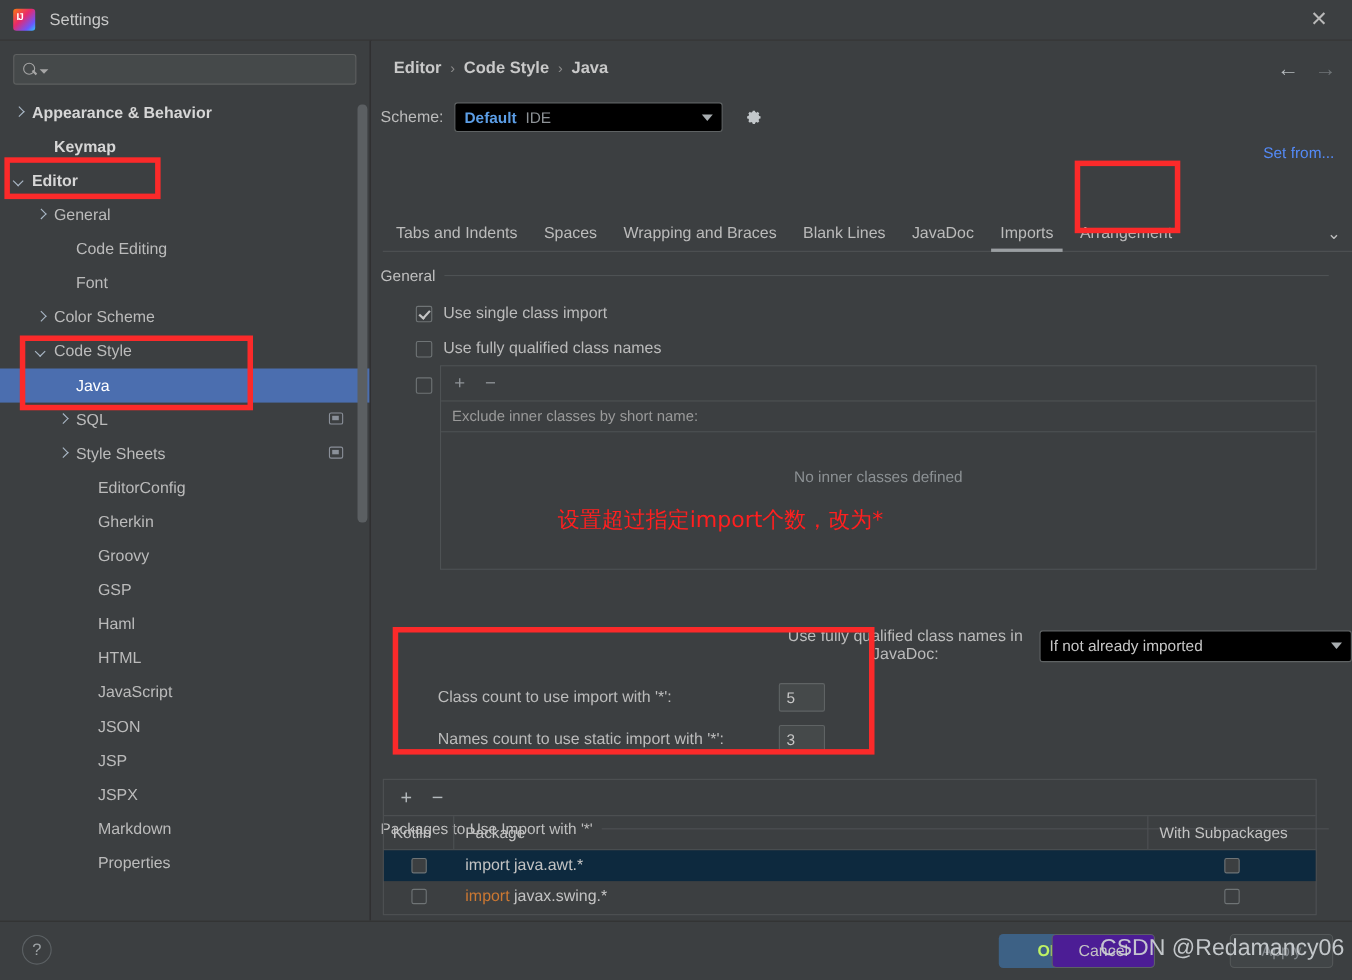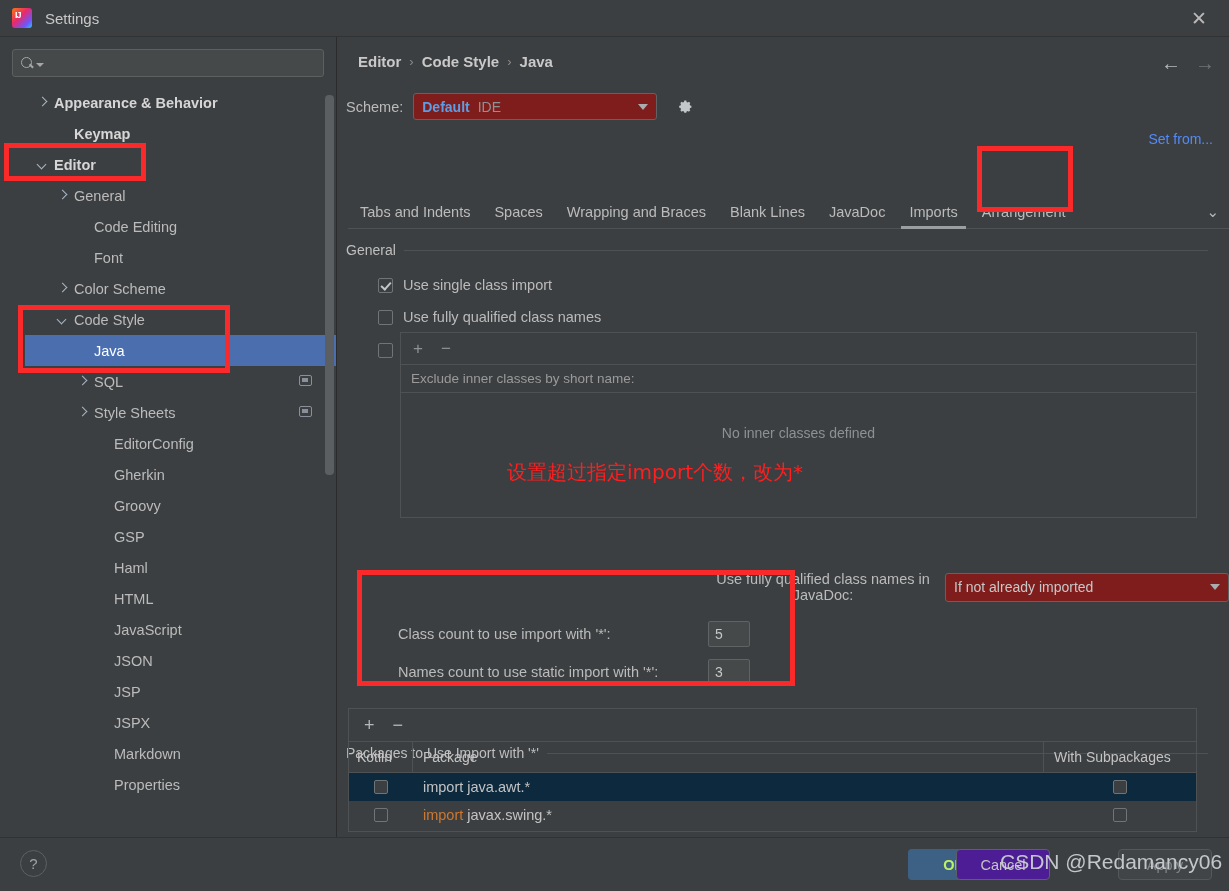--- a/index.html
+++ b/index.html
@@ -61,21 +61,21 @@
     width: 0; height: 0; margin-left: 2px; margin-top: 4px;
     border-left: 4px solid transparent; border-right: 4px solid transparent;
     border-top: 4px solid #a6a6a6; flex: none;
   }
   .search-input {
     background: transparent; border: none; outline: none;
     color: #bbb; font-size: 13px; flex: 1; margin-left: 5px;
     font-family: "Liberation Sans", sans-serif;
   }
 
-  .tree { position: relative; margin-top: 2px; height: 752px; overflow: hidden; padding-left: 25px; }
+  .tree { position: relative; margin-top: 2px; height: 752px; overflow: hidden; }
   .tree-row {
     position: relative; height: 31px; display: flex; align-items: center;
     font-size: 14.5px; color: #bbbbbb; white-space: nowrap; cursor: pointer;
   }
   .tree-row.selected { background: #4b6eaf; color: #ffffff; }
   .tree-row.bold { font-weight: bold; color: #d6d6d6; }
   .arrow {
     width: 11px; height: 11px; flex: none; position: relative; margin-right: 6px;
   }
   .arrow.right::before {
@@ -117,21 +117,21 @@
     position: absolute; right: 14px; top: 16px; display: flex; gap: 14px;
   }
   .nav-arrow { font-size: 20px; color: #6f7477; cursor: pointer; line-height: 1; }
   .nav-arrow.active { color: #b6bbbe; }
 
   .scheme-row {
     position: absolute; left: 8px; top: 56px; display: flex; align-items: center;
   }
   .scheme-label { font-size: 14.5px; color: #bbbbbb; margin-right: 10px; }
   .combo {
-    height: 27px; background: #7f1d1d; border: 1px solid #5f6364; border-radius: 3px;
+    height: 27px; background: #000000; border: 1px solid #5f6364; border-radius: 3px;
     display: flex; align-items: center; padding: 0 8px; cursor: pointer;
   }
   .combo .caret {
     width: 0; height: 0; margin-left: auto;
     border-left: 5px solid transparent; border-right: 5px solid transparent;
     border-top: 6px solid #a8adb0;
   }
   .scheme-combo { width: 244px; }
   .scheme-default { color: #5c9ee6; font-weight: bold; font-size: 14px; }
   .scheme-ide { color: #8d9296; font-size: 14px; margin-left: 8px; }

